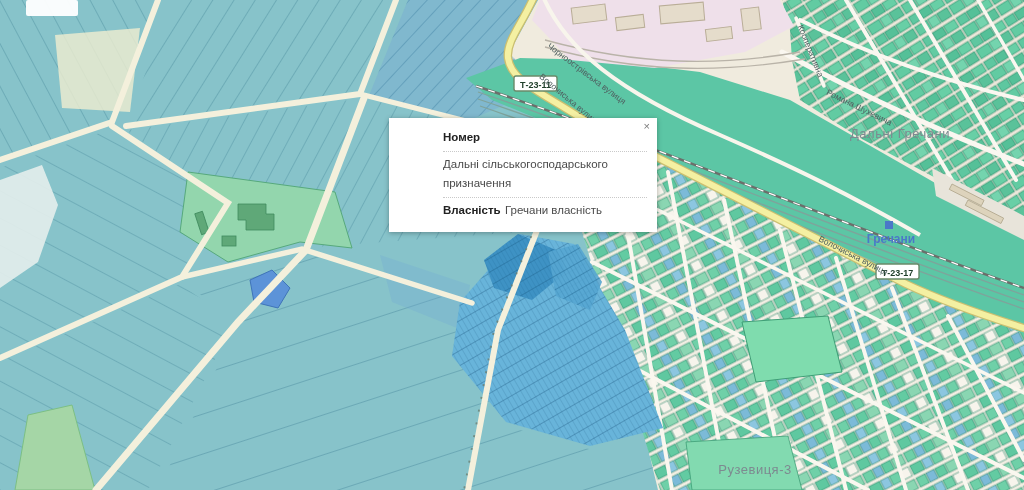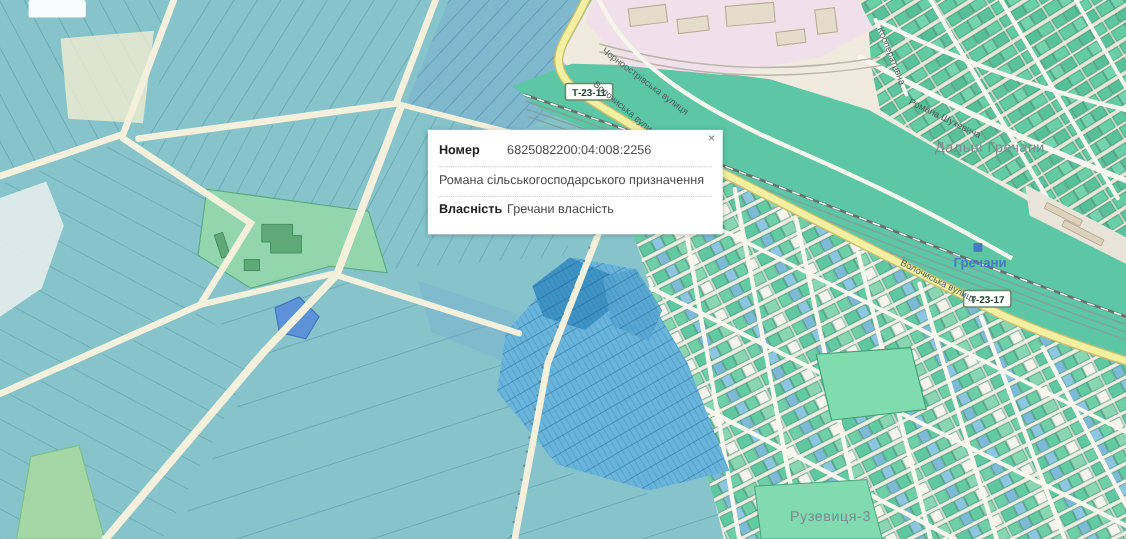--- a/index.html
+++ b/index.html
@@ -9,21 +9,21 @@
   .town-label{font-size:13px;fill:#7d8a90;letter-spacing:.5px;}
   .street-label{font-size:8.5px;fill:#4f5f60;}
   .station-label{font-size:12px;fill:#4a78c8;font-weight:bold;}
   .ref-text{font-size:9px;font-weight:bold;fill:#21402c;}
   
   .popup{position:absolute;left:389px;top:118px;width:248px;background:#ffffff;
          box-shadow:0 1px 5px rgba(0,0,0,.3);padding:7px 10px 8px 10px;
          font-size:11.5px;line-height:1.65;z-index:5;}
   .popup .close{position:absolute;right:7px;top:3px;color:#7a7a7a;font-size:11px;
          cursor:pointer;line-height:1;}
-  .prow{display:flex;padding:3px 0 4px;border-bottom:1px dotted #c9c9c9;}
+  .prow{display:flex;padding:3px 0 4px;border-bottom:1px dotted #c9c9c9;margin-left:44px;}
   .prow:last-child{border-bottom:none;}
   .plabel{width:62px;flex-shrink:0;font-weight:bold;color:#222;}
   .pvalue{flex:1;color:#4a4a4a;}
 </style>
 </head>
 <body>
 
 <div id="stage">
 
 <svg id="mapsvg" width="1024" height="490" viewBox="0 0 1024 490">
@@ -222,24 +222,23 @@
     <text class="town-label" x="755" y="474" text-anchor="middle" fill="#8a9398">Рузевиця-3</text>
   </g>
 
   <rect x="26" y="0" width="52" height="16" rx="2" fill="#ffffff" opacity=".95"></rect>
 </svg>
 
 <div class="popup">
   <span class="close">×</span>
   <div class="prow">
     <div class="plabel">Номер</div>
-    <div class="pvalue">6825082200:04:008:2256</div>
   </div>
   <div class="prow">
-    <div class="pvalue">Романа сільськогосподарського призначення</div>
+    <div class="pvalue">Дальні сільськогосподарського призначення</div>
   </div>
   <div class="prow">
     <div class="plabel">Власність</div>
     <div class="pvalue">Гречани власність</div>
   </div>
 </div>
 
 </div>
 
 </body></html>

